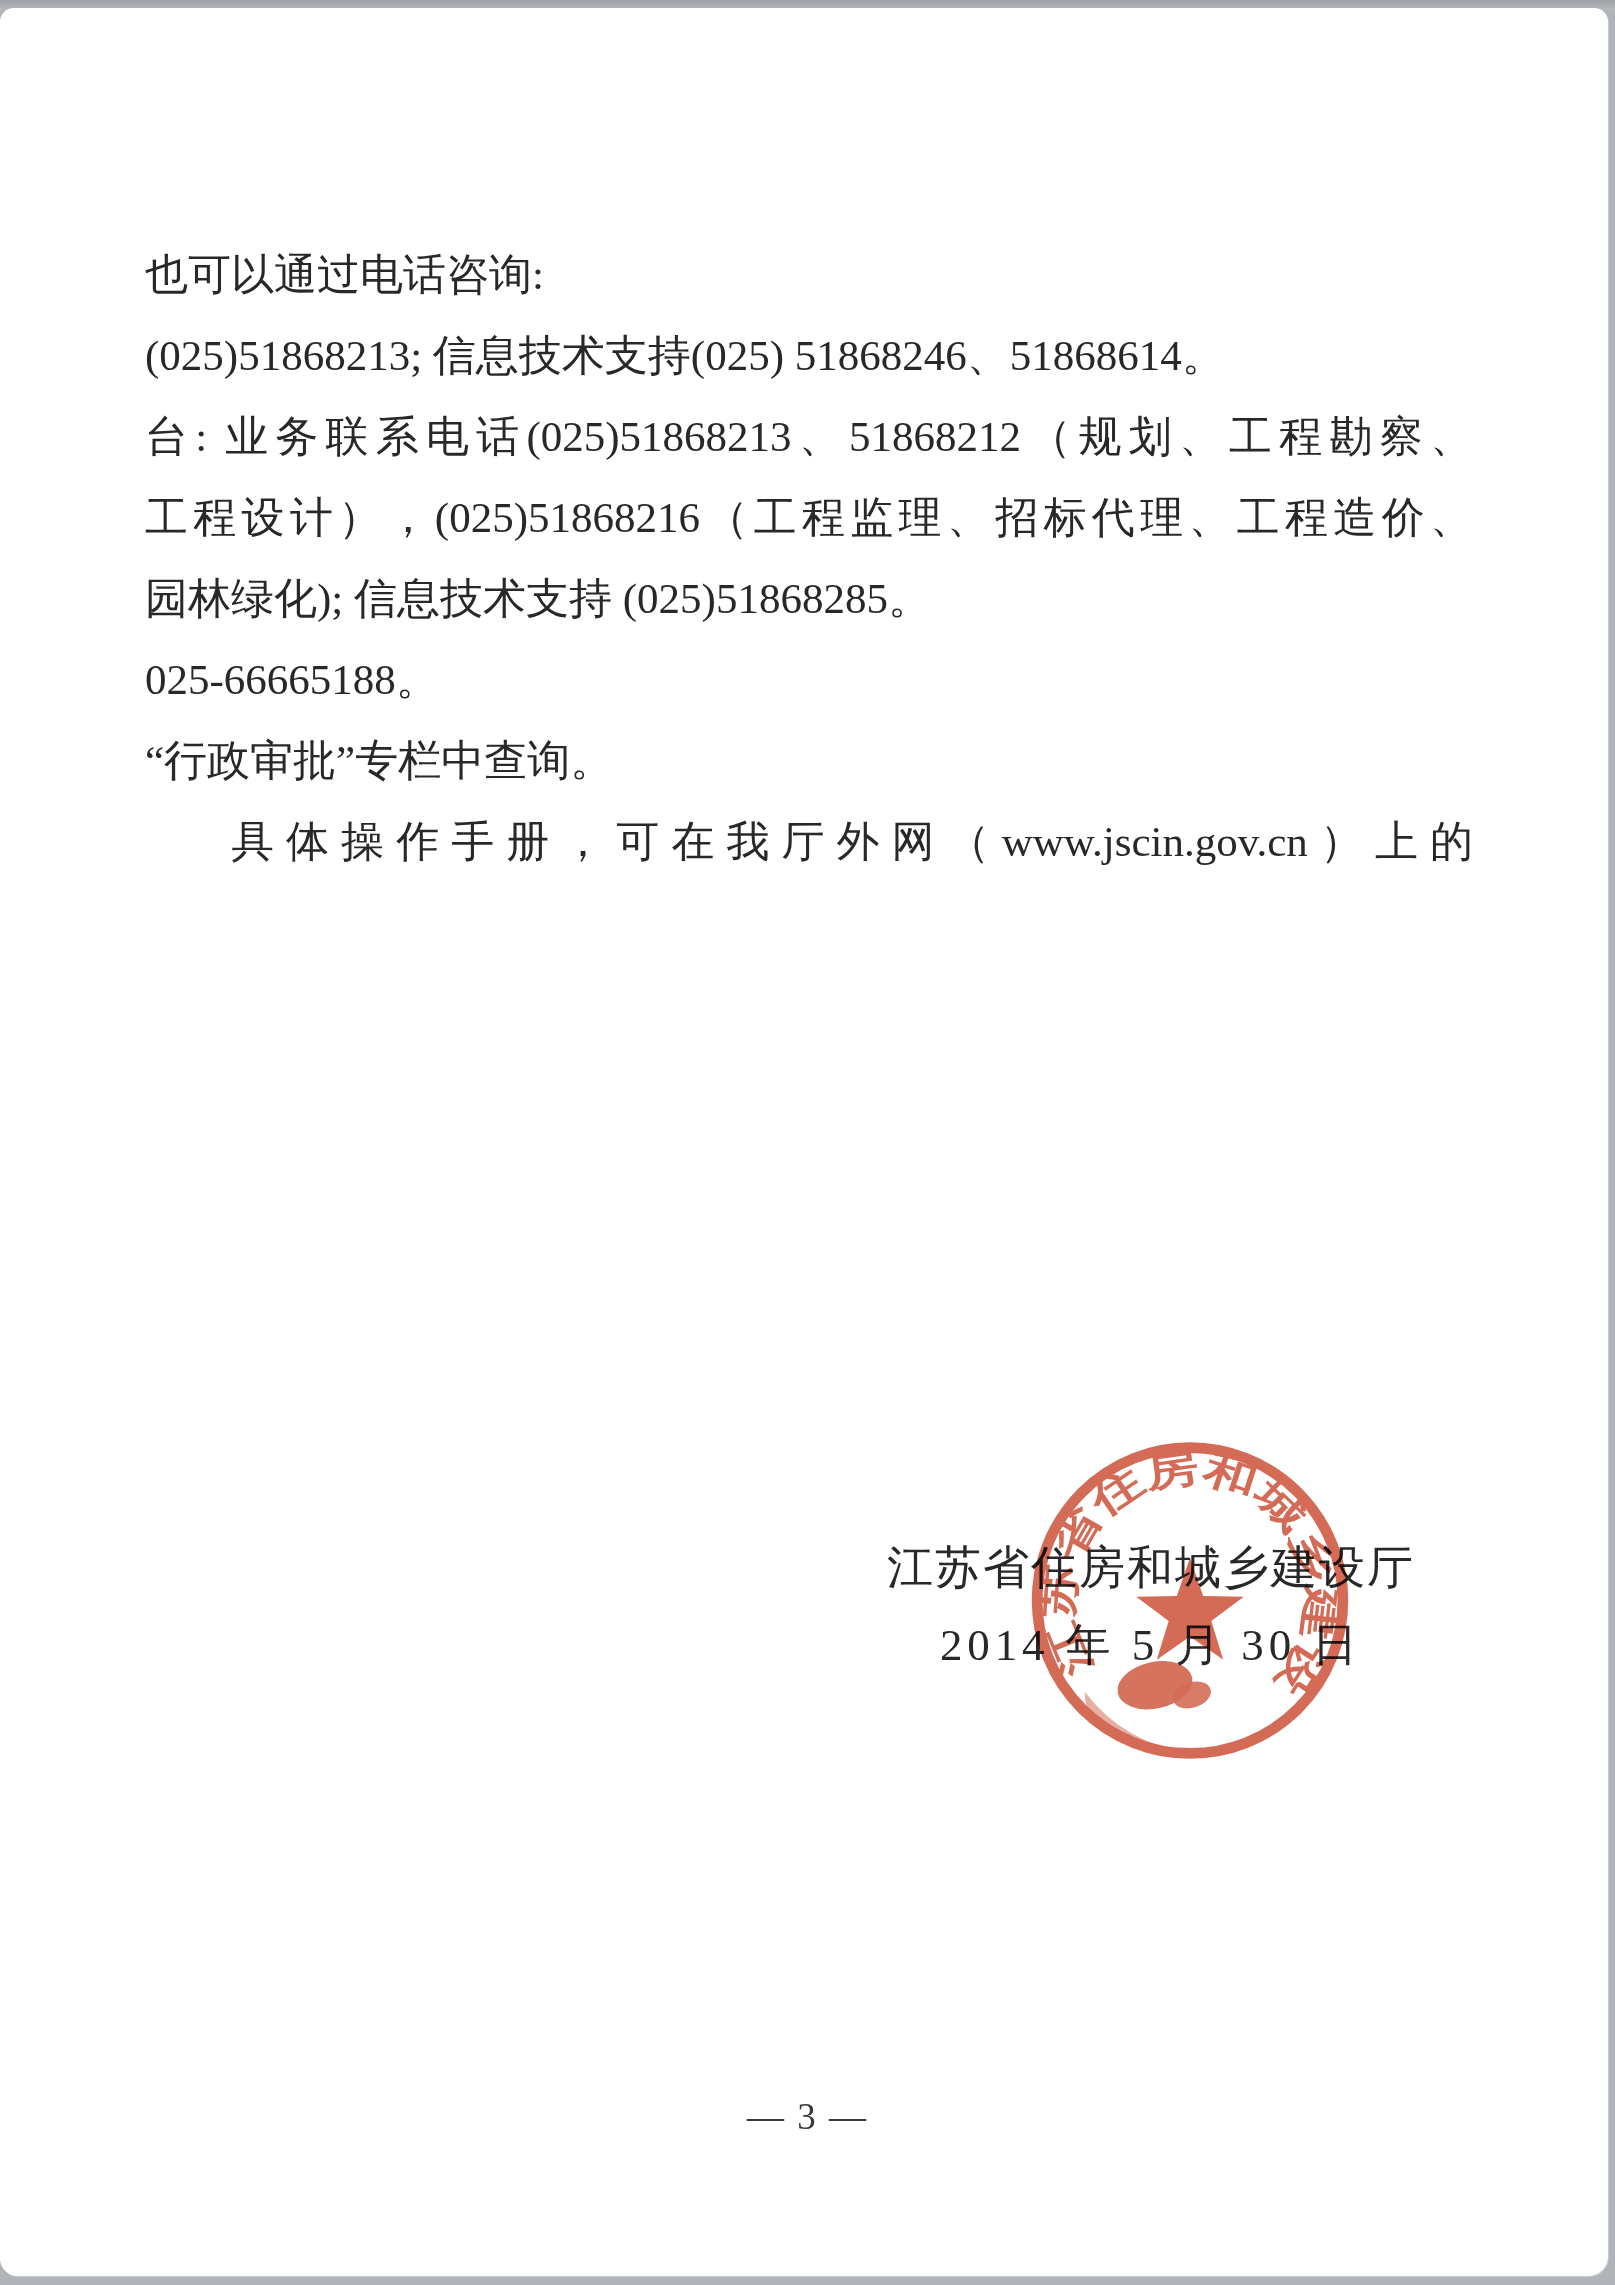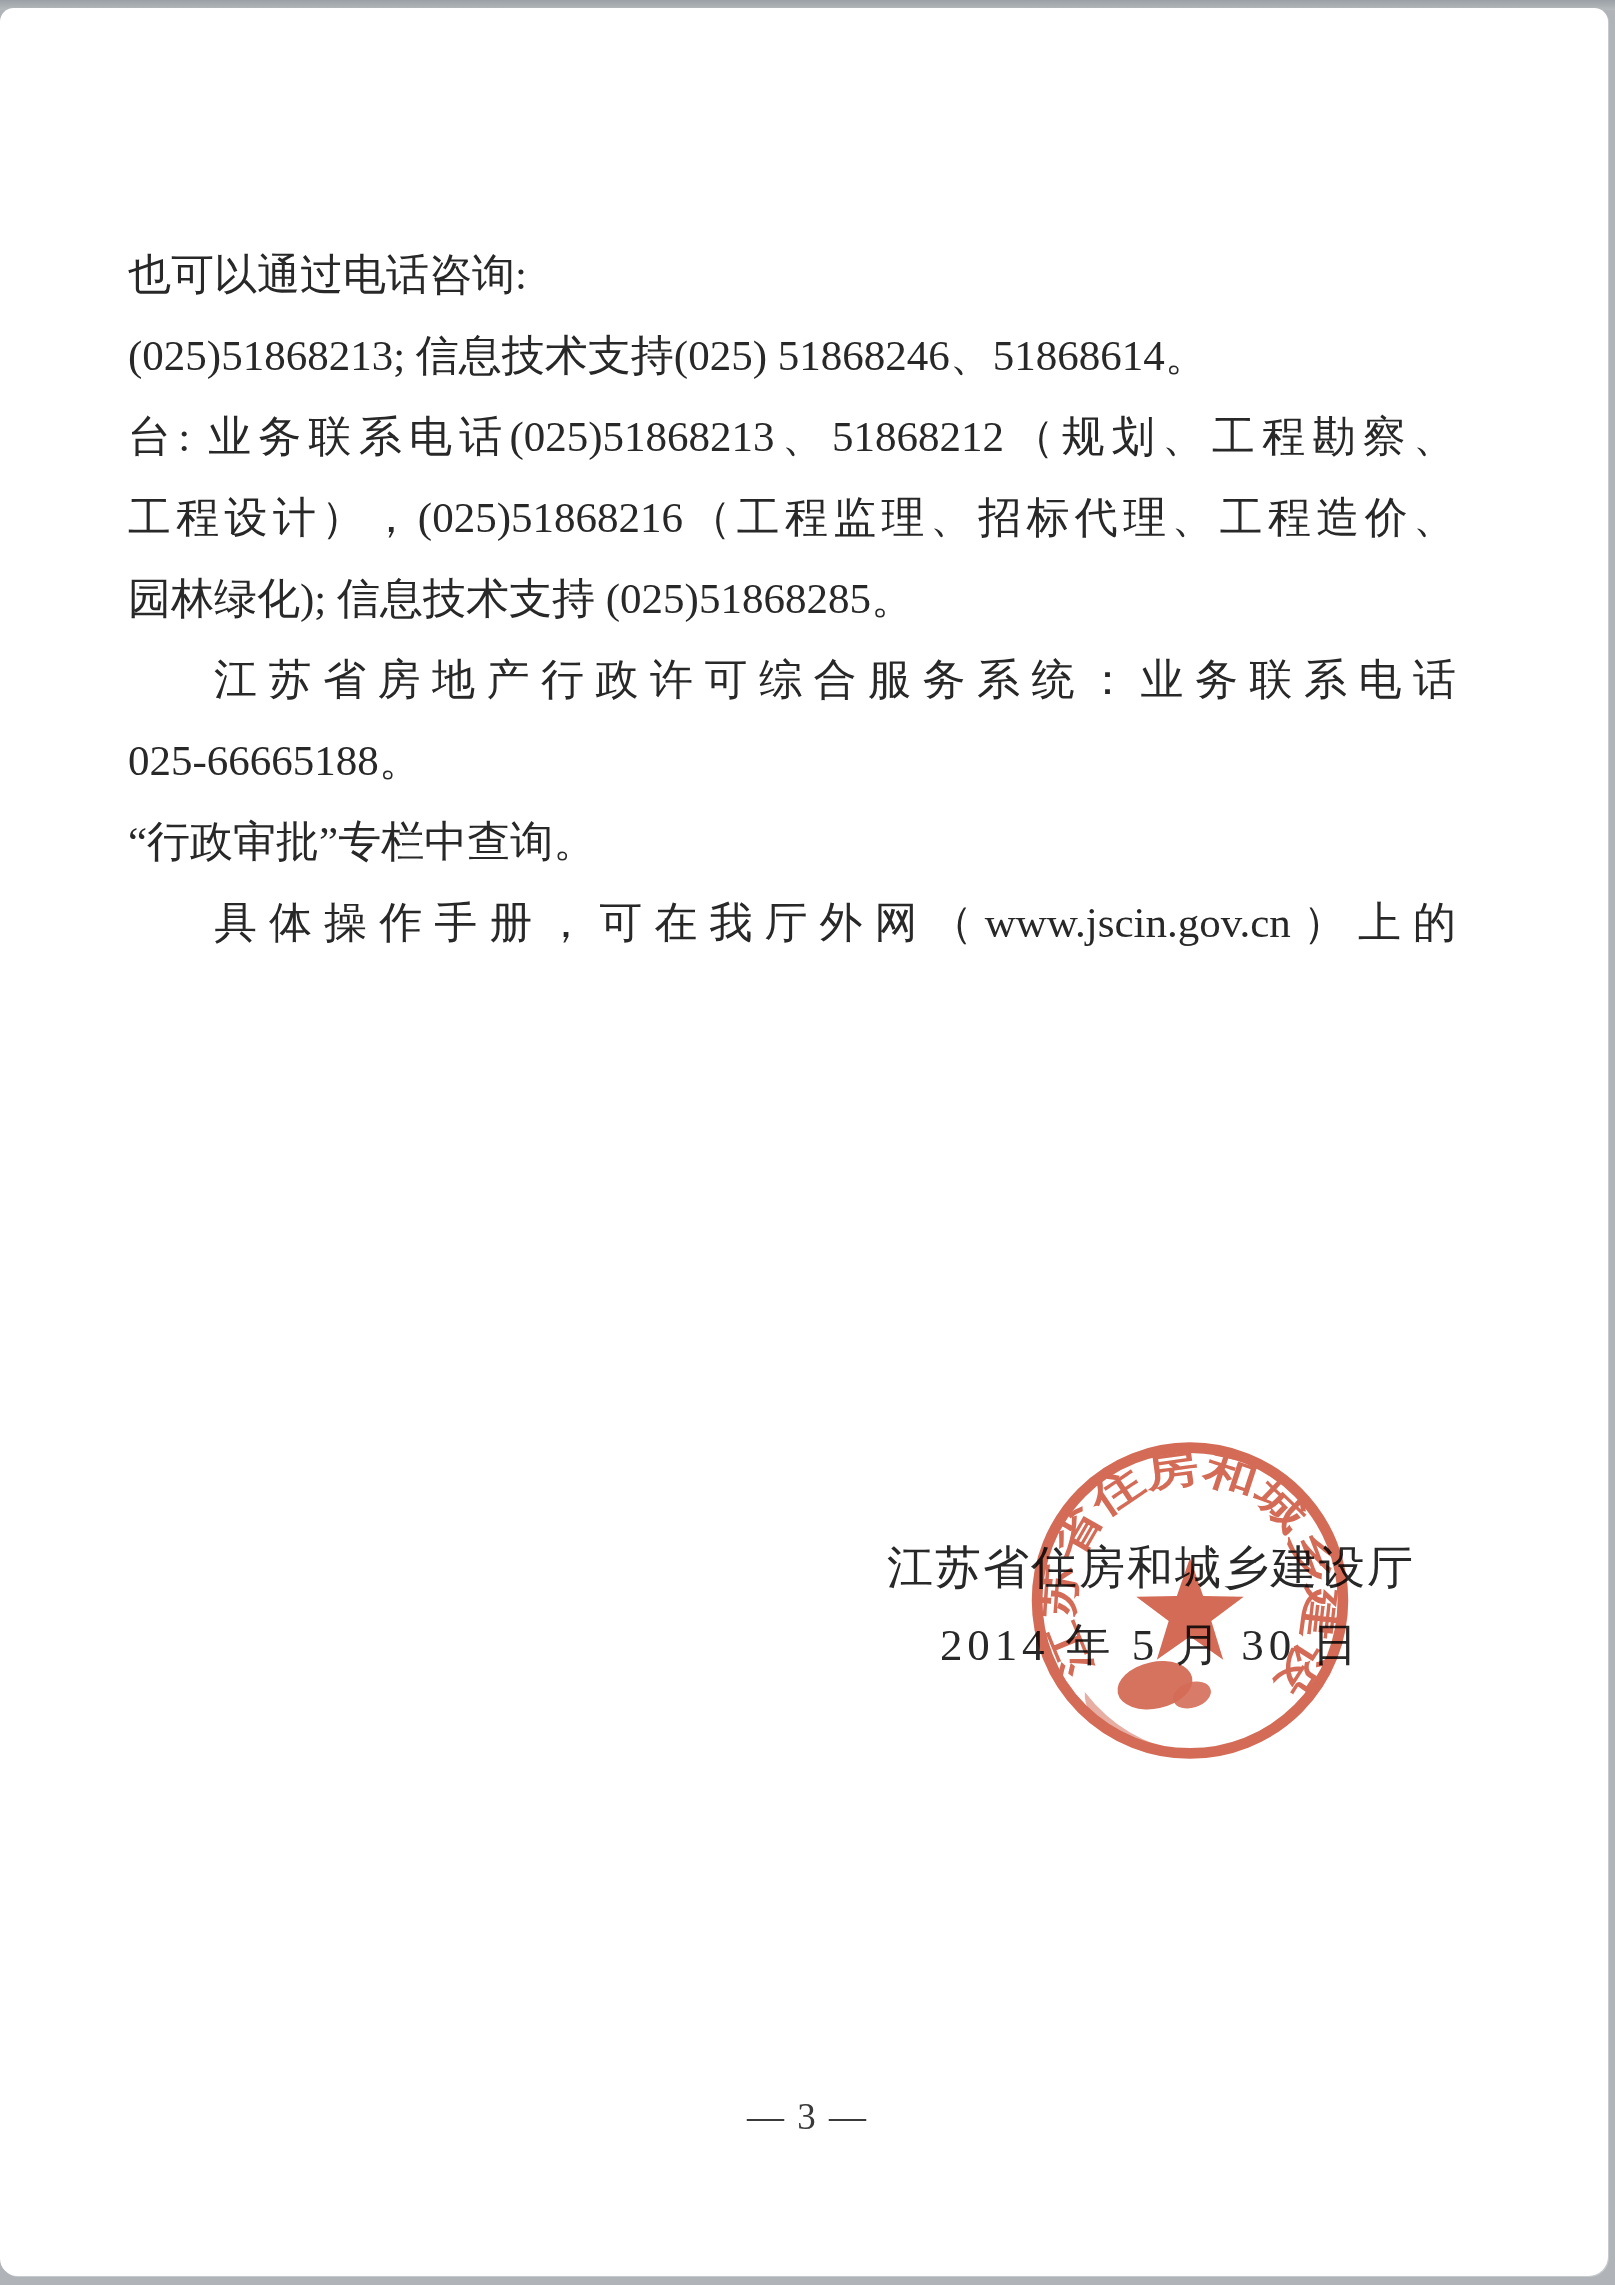--- a/index.html
+++ b/index.html
@@ -20,21 +20,21 @@
     position: absolute; left: 0; top: 0; width: 1615px; height: 9.8px;
     background: linear-gradient(to bottom, #9aa0a5, #b6babd);
   }
   .paper {
     position: absolute; left: 0; top: 7.8px; width: 1608px; height: 2268px;
     background: var(--paper-color);
     border-radius: 13.7px 13.7px 19.5px 17.6px;
     box-shadow: 1px 1px 0 #c6cacd;
   }
   .body-text {
-    position: absolute; left: 128px; top: 234px; width: 1328px;
+    position: absolute; left: 145px; top: 234px; width: 1328px;
     color: var(--ink-color);
   }
   .line {
     height: 81px; line-height: 81px; font-size: 43px;
     white-space: nowrap;
   }
   .line.just {
     white-space: normal;
     text-align: justify;
     text-align-last: justify;
@@ -77,21 +77,20 @@
 <div class="scanner-band"></div>
 
 <div class="paper"></div>
 
 <div class="body-text" id="body-lines">
     <div class="line">也可以通过电话咨询:</div>
     <div class="line">(025)51868213; 信息技术支持(025) 51868246、51868614。</div>
     <div class="line just">台: 业务联系电话(025)51868213、51868212（规划、工程勘察、</div>
     <div class="line just">工程设计），(025)51868216（工程监理、招标代理、工程造价、</div>
     <div class="line">园林绿化); 信息技术支持 (025)51868285。</div>
-    <div class="line indent just">江苏省房地产行政许可综合服务系统：业务联系电话</div>
     <div class="line">025-66665188。</div>
     <div class="line">“行政审批”专栏中查询。</div>
     <div class="line indent just">具体操作手册，可在我厅外网（www.jscin.gov.cn）上的</div>
   </div>
 
 <div class="signature">
   <div class="org">江苏省住房和城乡建设厅</div>
   <div class="date">2014 年 5 月 30 日</div>
 </div>
 

